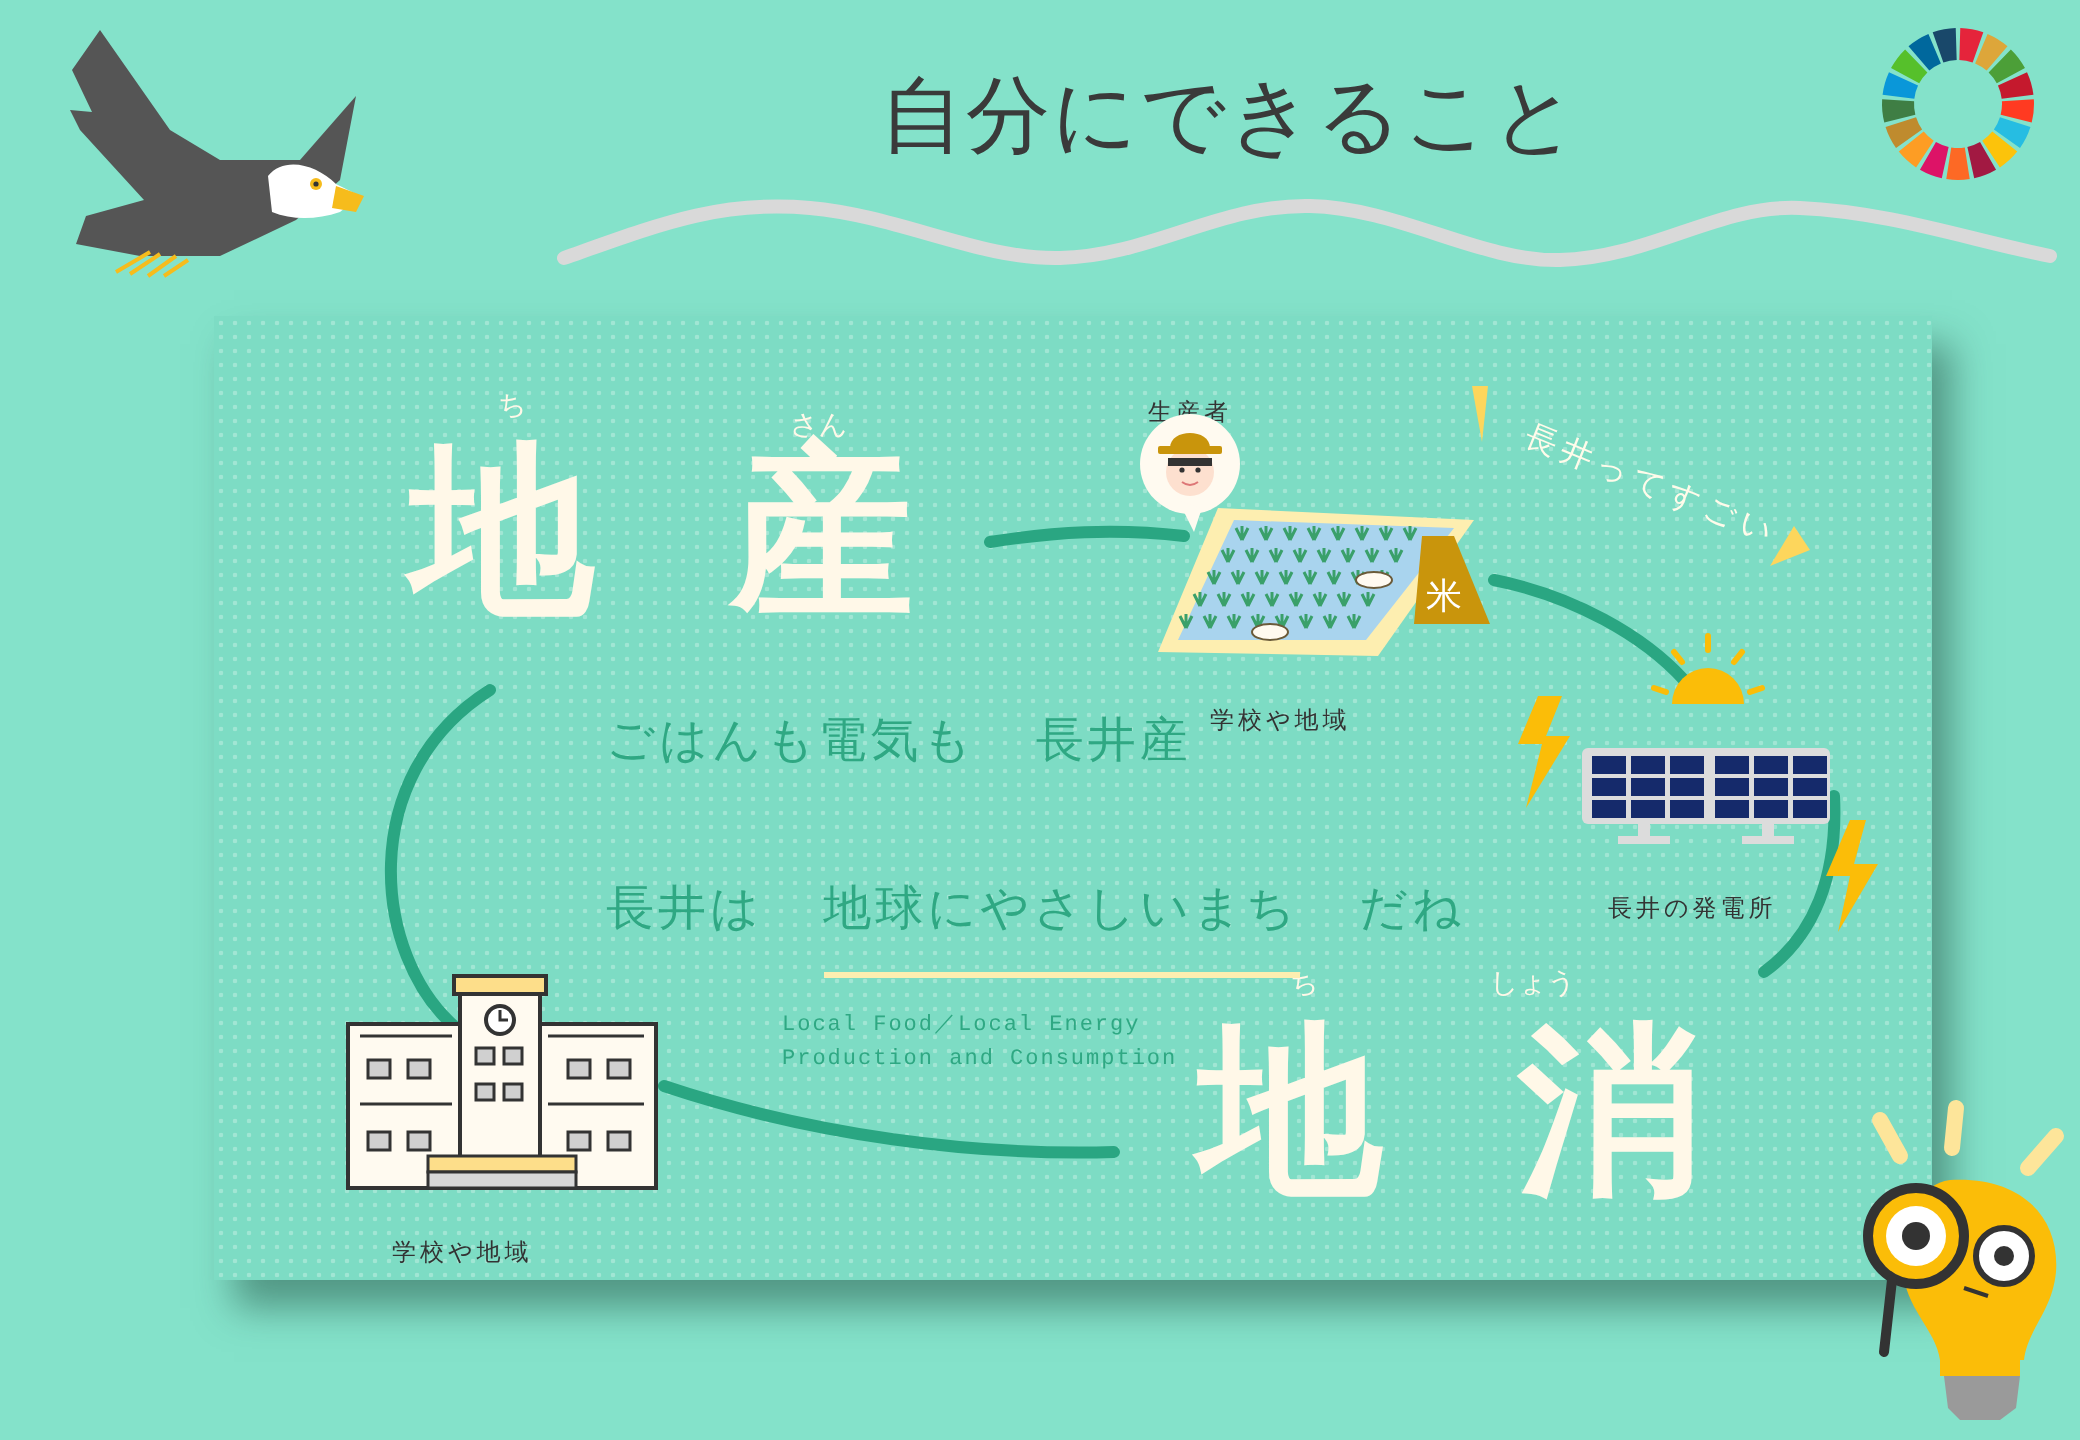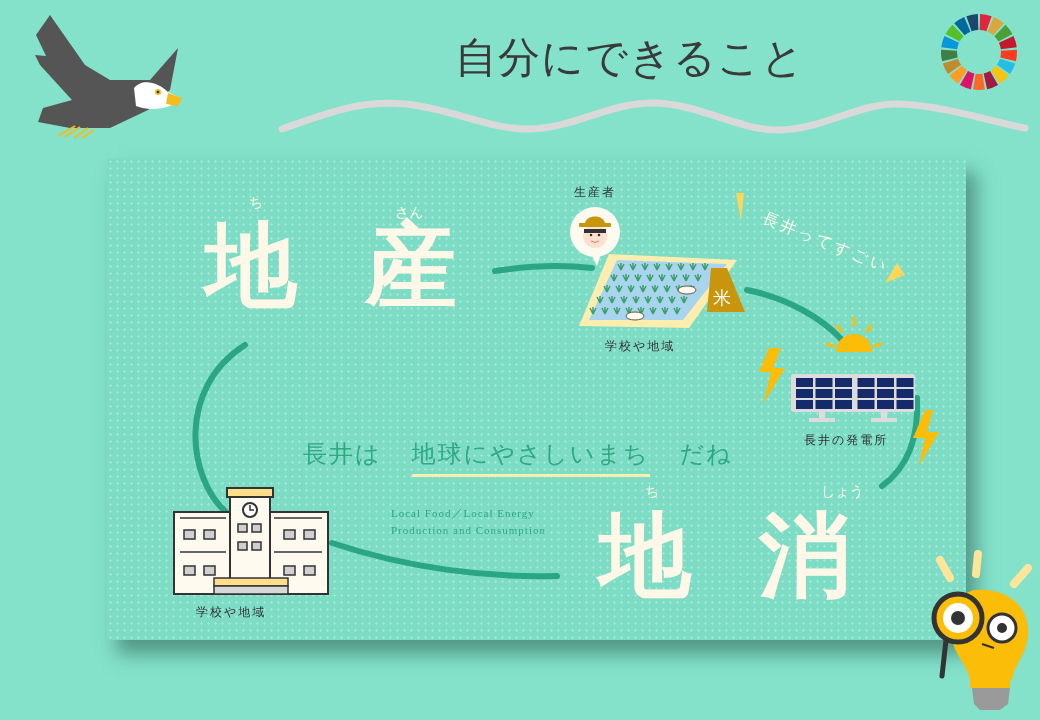--- a/index.html
+++ b/index.html
@@ -3,44 +3,44 @@
 <meta charset="utf-8">
 <style>
   html, body { margin:0; padding:0; }
   body {
     width:1040px; height:720px; overflow:hidden; position:relative;
     background:#84e2ca;
     font-family: "DejaVu Sans", "Liberation Sans", sans-serif;
   }
   .abs { position:absolute; }
   .title {
-    left:440px; top:30px; width:380px; text-align:center;
+    left:440px; top:30px; width:380px; 
     font-size:42px; color:#3a3a3a; letter-spacing:1px;
   }
   .card {
     left:107px; top:158px; width:859px; height:482px;
     background-color:#7ddcc4;
     background-image: radial-gradient(rgba(255,255,255,0.28) 1px, transparent 1.3px);
     background-size:7px 7px;
     box-shadow: 10px 14px 18px rgba(40,90,75,0.55);
   }
   .big {
     font-size:92px; color:#fff8e8; line-height:1; font-weight:bold;
   }
   .ruby { font-size:14px; color:#fff8e8; }
   .msg {
     font-size:24px; color:#2fa883; letter-spacing:2px; line-height:1;
   }
   .underline {
     border-bottom:3px solid #fdeeb0;
-    padding-bottom:6px;
-  }
-  .label { font-size:12px; color:#333; letter-spacing:2px; }
+    padding-bottom:18px;
+  }
+  .label { font-size:12px; color:#333; letter-spacing:2px;margin-top:14px; }
   .eng {
-    font-family: Liberation Serif, serif;
+    font-family: Liberation Mono, monospace;
     font-size:11px; color:#2fa883; line-height:17px; letter-spacing:1px;
   }
   .sugoi {
     font-size:16px; color:#fffbea; letter-spacing:3px;
     transform-origin:left top; transform:rotate(22deg);
   }
 </style>
 </head>
 <body>
 
@@ -97,24 +97,27 @@
       <path d="M225,385 C300,410 380,420 450,418"></path>
     </g>
   </svg>
 
   <div class="abs ruby" style="left:142px;top:36px">ち</div>
   <div class="abs ruby" style="left:288px;top:46px">さん</div>
   <div class="abs big" style="left:98px;top:62px">地</div>
   <div class="abs big" style="left:258px;top:62px">産</div>
 
   <div class="abs ruby" style="left:538px;top:325px">ち</div>
-  <div class="abs ruby" style="left:714px;top:325px">しょう</div>
+  <div class="abs ruby" style="left:638px;top:325px">しょう</div>
   <div class="abs big" style="left:492px;top:352px">地</div>
   <div class="abs big" style="left:652px;top:352px">消</div>
 
+  <div class="abs msg" style="left:196px;top:200px">
+    <span>ごはんも電気も</span><span style="display:inline-block;width:30px"></span><span>長井産</span>
+  </div>
   <div class="abs msg" style="left:196px;top:284px">
     <span>長井は</span><span style="display:inline-block;width:30px"></span><span class="underline">地球にやさしいまち</span><span style="display:inline-block;width:30px"></span><span>だね</span>
   </div>
 
   <div class="abs eng" style="left:284px;top:347px">
     <div>Local Food／Local Energy</div>
     <div>Production and Consumption</div>
   </div>
 
   <div class="abs label" style="left:467px;top:26px">生産者</div>

